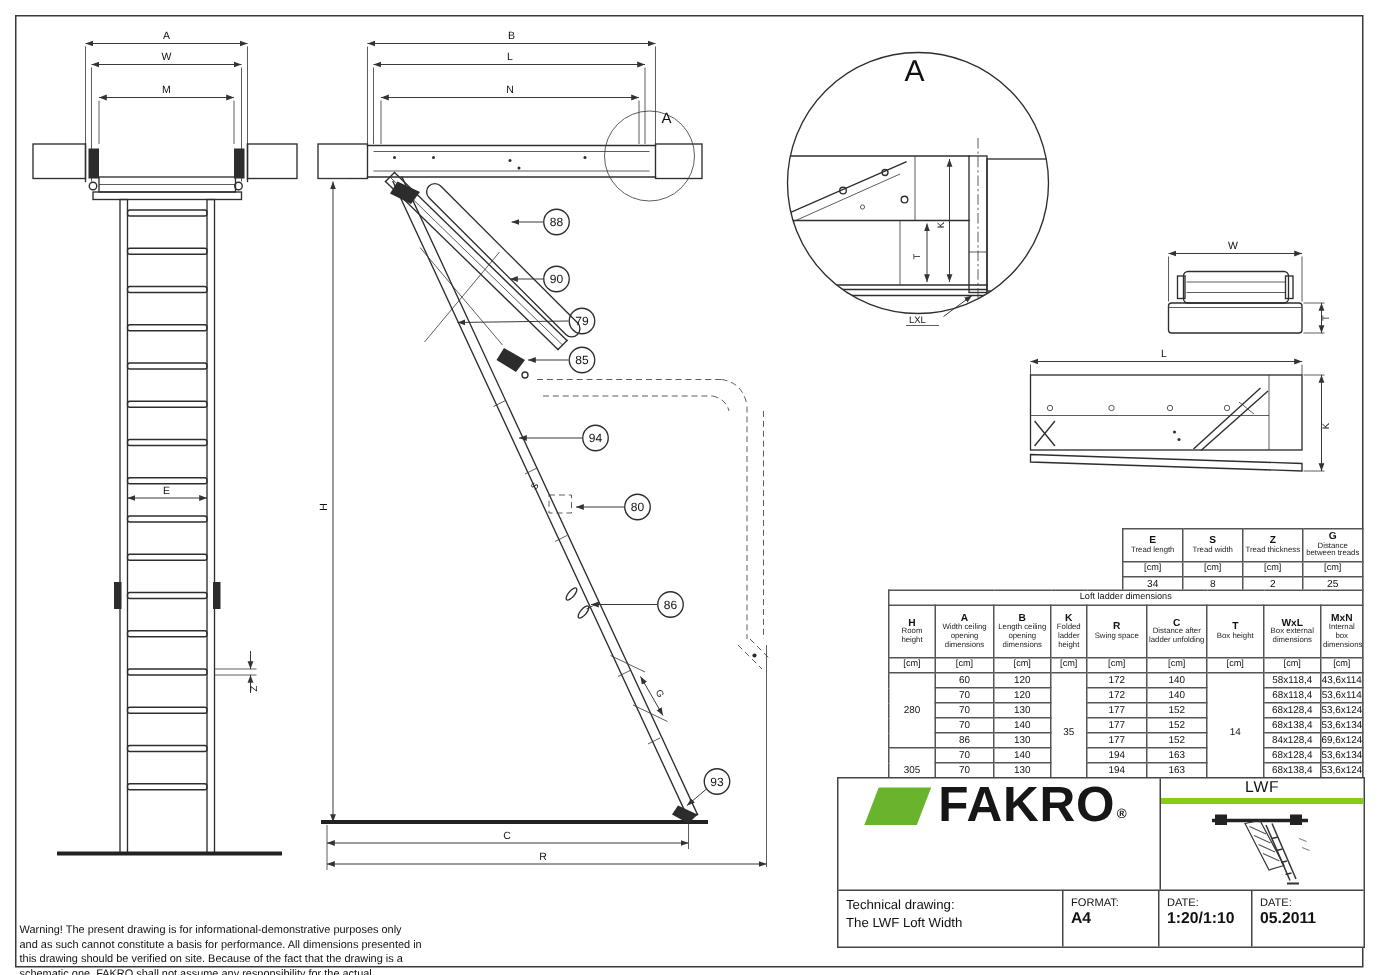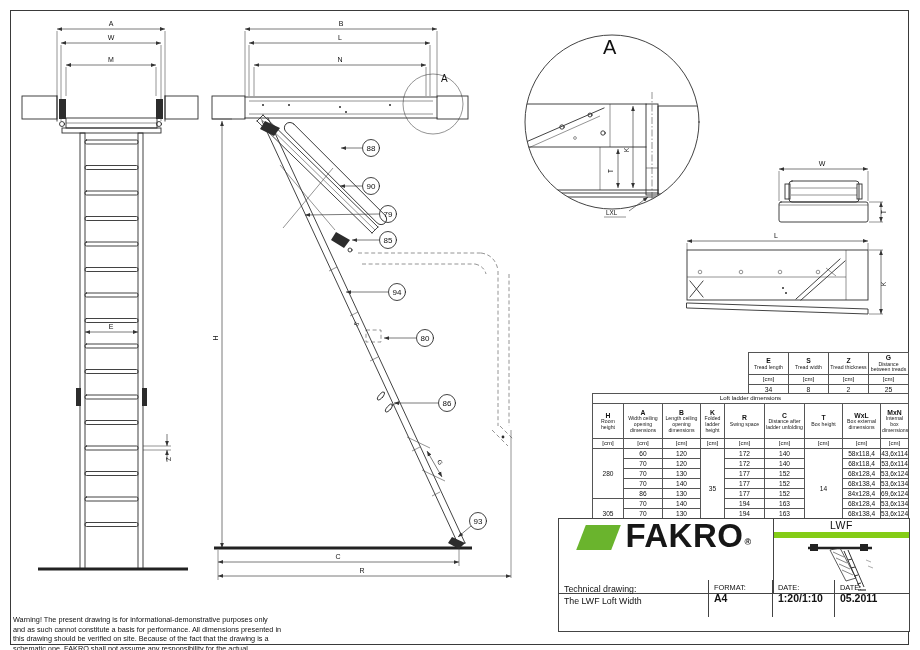--- a/index.html
+++ b/index.html
@@ -31,23 +31,23 @@
   .main-t tr.dr td{height:9px;font-size:6.6px}
   .small-t tr.hdr td{height:21px}
   .small-t tr.unit td{height:9px;font-size:6.1px}
   .small-t tr.val td{height:10px}
   .lt{font-size:6.8px;font-weight:bold}
   .ds{font-size:5.2px;line-height:1.07;padding:0 1px;color:#222}
   .tb{position:absolute;left:558px;top:518px;width:350px;height:112px;border:1.2px solid #444;background:#fff}
   .tb .toprow{position:absolute;left:0;top:0;width:350px;height:74px;border-bottom:1px solid #444;display:flex}
   .logo-cell{width:214px;border-right:1px solid #444;display:flex;align-items:flex-start;justify-content:center}
   .lwf-cell{width:135px;display:flex;flex-direction:column}
-  .lwf-label{height:13px;border-bottom:6px solid #84cc16;text-align:center;font-size:10.5px;line-height:13px;letter-spacing:.5px}
+  .lwf-label{height:13px;border-bottom:4px solid #84cc16;text-align:center;font-size:10.5px;line-height:13px;letter-spacing:.5px}
   .lwf-pic{flex:1;display:flex;align-items:center;justify-content:center}
-  .botrow{position:absolute;left:0;top:61px;width:350px;height:37px;display:flex}
+  .botrow{position:absolute;left:0;top:75px;width:350px;height:37px;display:flex}
   .botrow .c{border-right:1px solid #444;padding:3px 5px;box-sizing:border-box}
   .c.tech{width:150px;font-size:8.8px;line-height:1.4}
   .c.fmt{width:64px}.c.scl{width:62px}.c.dte{width:74px;border-right:none}
   .c .cl{font-size:7.4px}.c .cv{font-size:10.5px;margin-top:0;font-weight:600}
   .fakro{display:flex;align-items:flex-start}
   .par{width:35px;height:25px;transform:skewX(-21deg);margin:6px 9px 0 0}
   .fword{font-size:33px;font-weight:800;letter-spacing:.5px;color:#161616;line-height:1}
   .reg{font-size:9px;font-weight:700;position:relative;top:-2px;left:1px}
   .warn{position:absolute;left:13px;top:615px;width:300px;font-size:7.3px;line-height:1.33;
         color:#111;white-space:pre-line}

